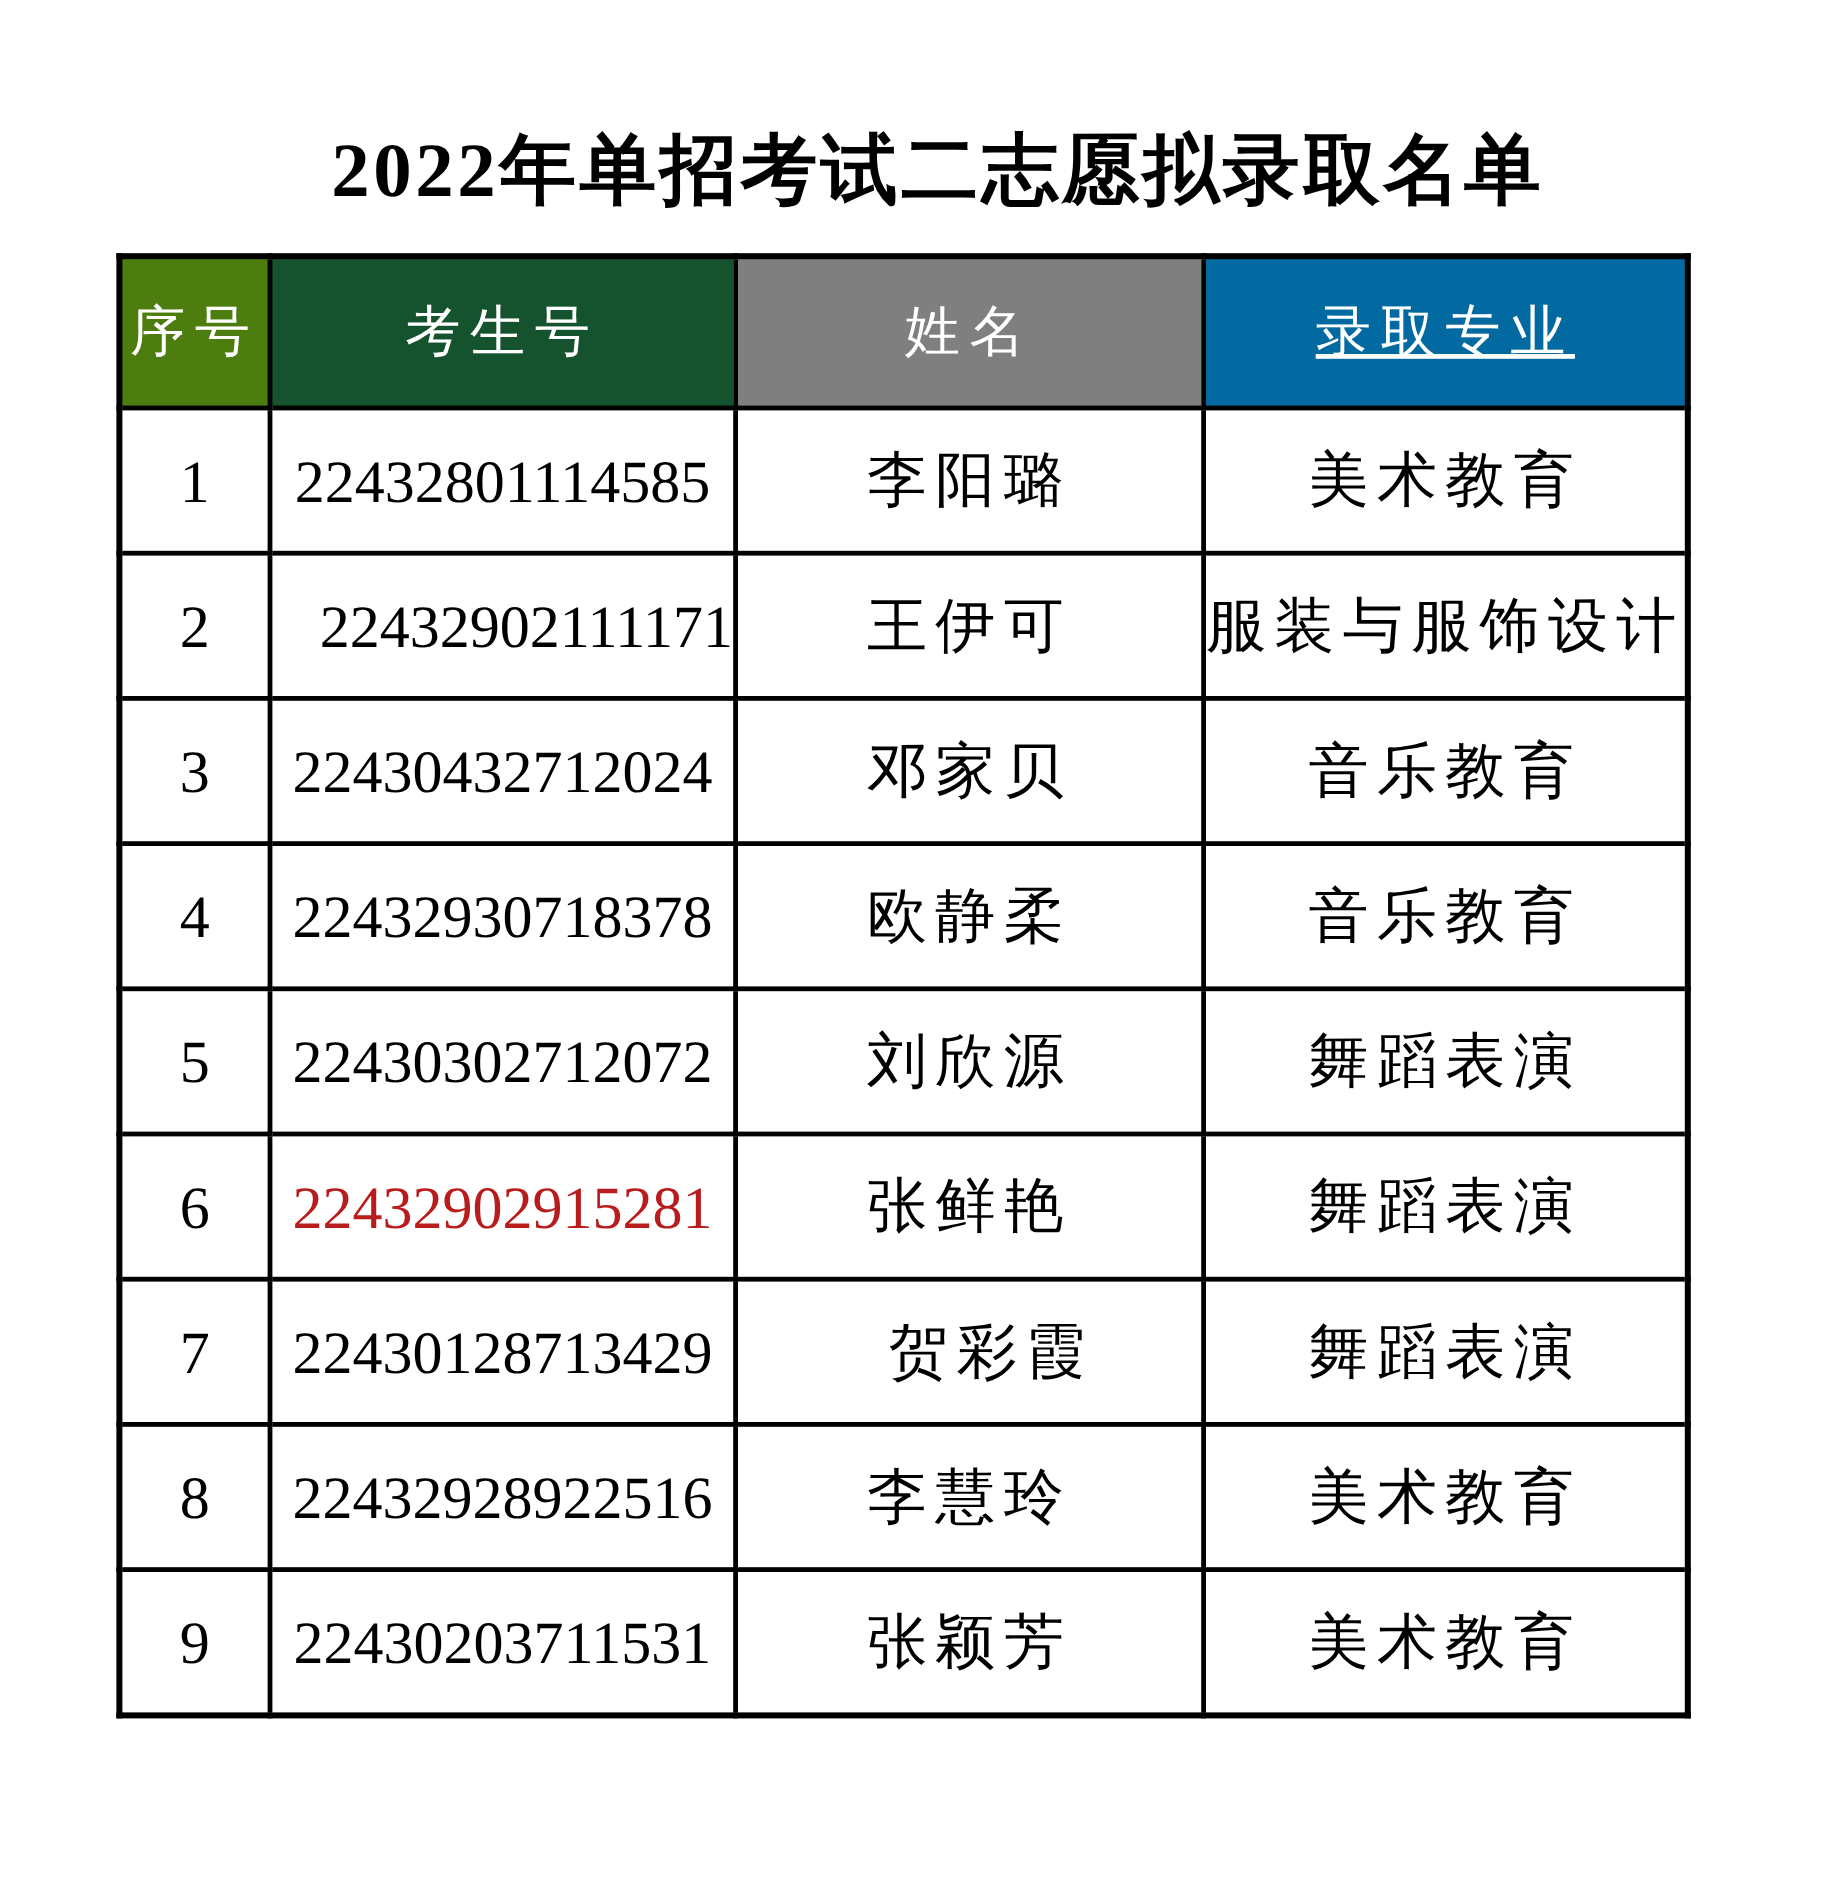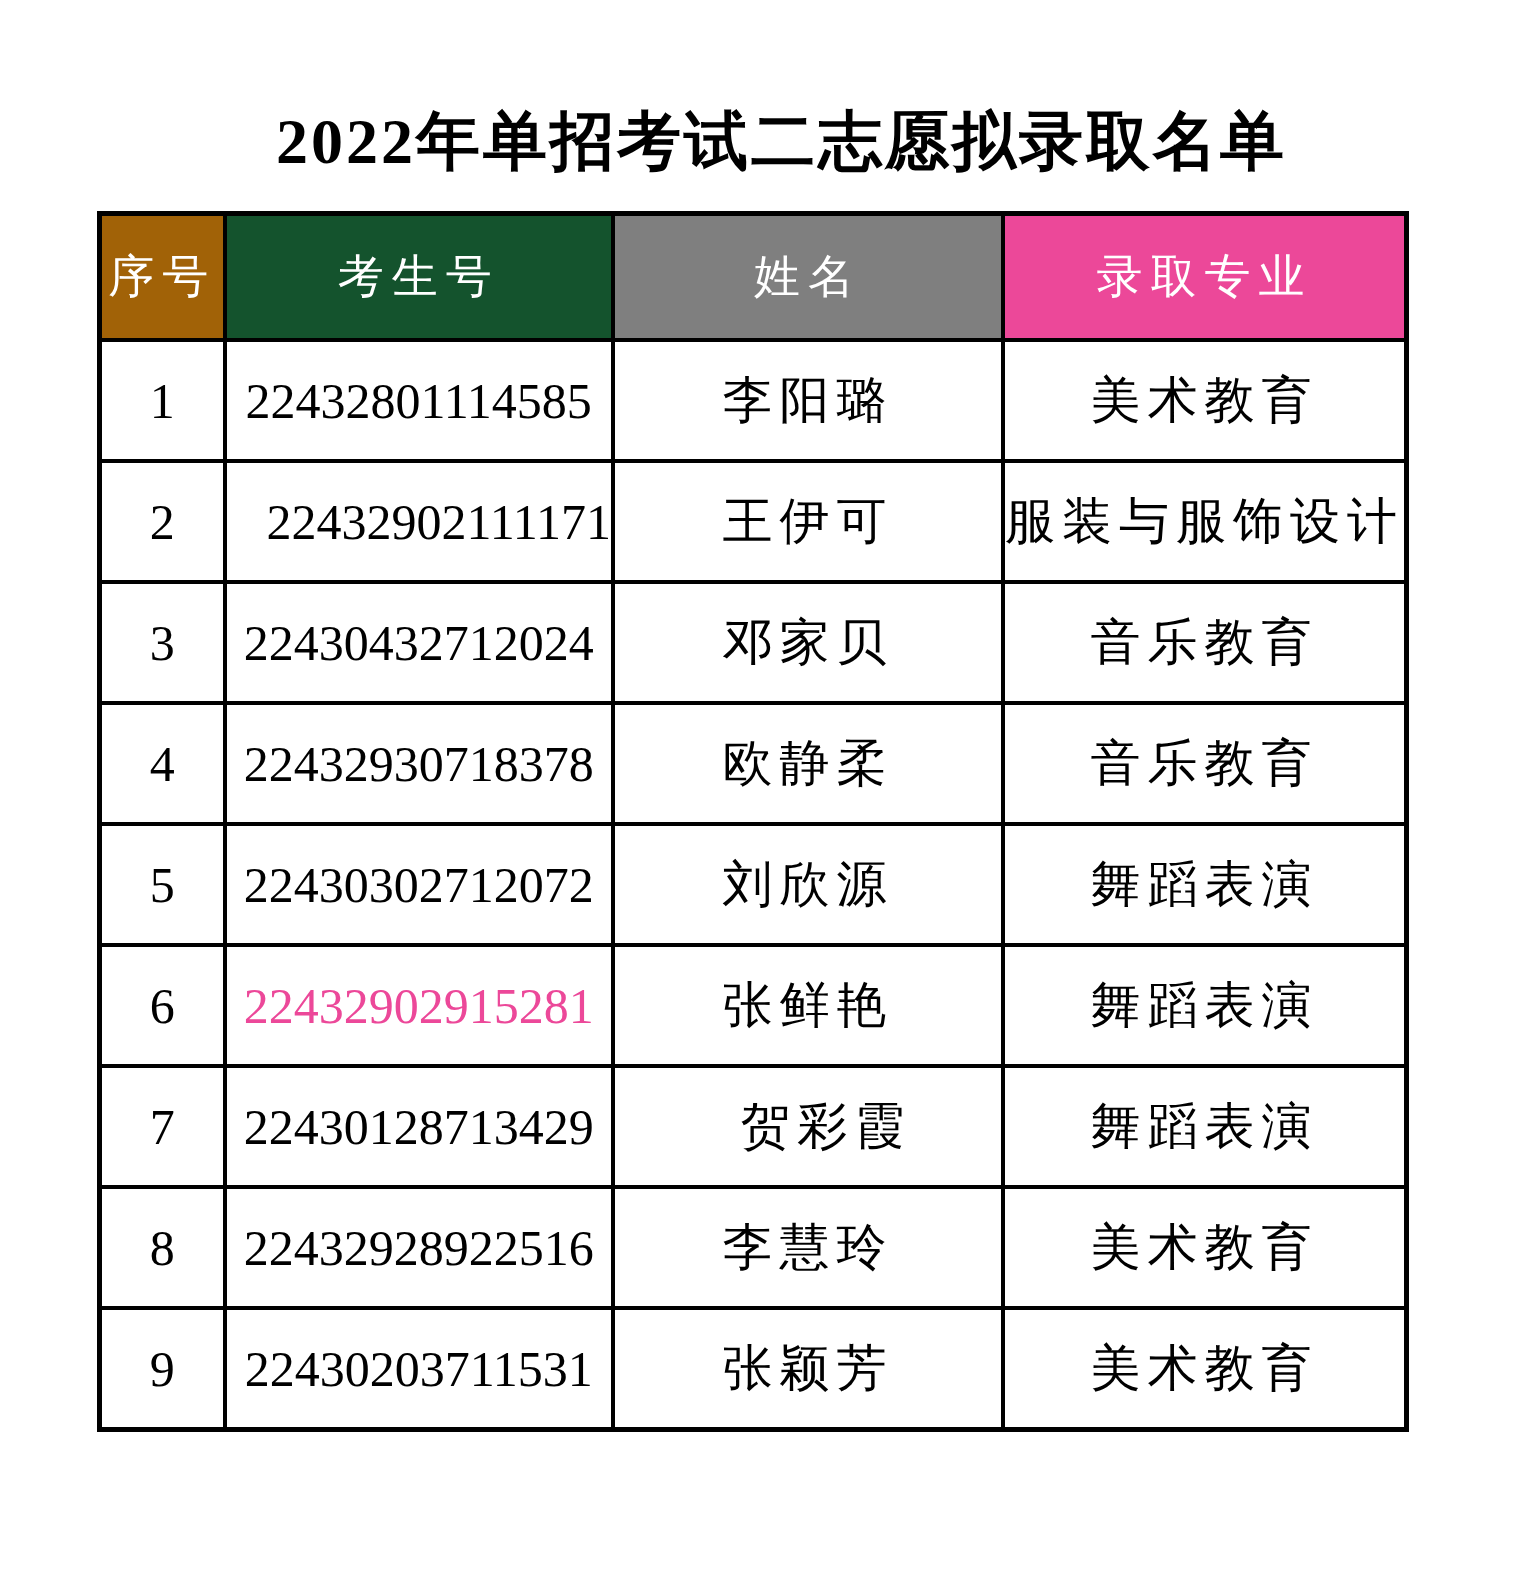--- a/index.html
+++ b/index.html
@@ -78,24 +78,24 @@
 
   <table class="roster">
     <colgroup>
       <col class="c-index">
       <col class="c-candidate">
       <col class="c-name">
       <col class="c-major">
     </colgroup>
     <thead>
       <tr id="header-row">
-          <th style="background: #a16207; color: rgb(255, 255, 255);">序号</th>
+          <th style="background: #4d7c0f; color: rgb(255, 255, 255);">序号</th>
           <th style="background: #14532d; color: rgb(255, 255, 255);">考生号</th>
           <th style="background: rgb(127, 127, 127); color: rgb(255, 255, 255);">姓名</th>
-          <th style="background: #ec4899; color: rgb(255, 255, 255);">录取专业</th>
+          <th style="background: #0369a1; color: rgb(255, 255, 255); text-decoration: underline;">录取专业</th>
         </tr>
     </thead>
     <tbody id="table-body">
         <tr>
           <td class="digits" style="color: rgb(0, 0, 0);">1</td>
           <td class="digits" style="color: rgb(0, 0, 0);">22432801114585</td>
           <td class="cjk" style="color: rgb(0, 0, 0);">李阳璐</td>
           <td class="cjk" style="color: rgb(0, 0, 0);">美术教育</td>
         </tr>
         <tr>
@@ -117,21 +117,21 @@
           <td class="cjk" style="color: rgb(0, 0, 0);">音乐教育</td>
         </tr>
         <tr>
           <td class="digits" style="color: rgb(0, 0, 0);">5</td>
           <td class="digits" style="color: rgb(0, 0, 0);">22430302712072</td>
           <td class="cjk" style="color: rgb(0, 0, 0);">刘欣源</td>
           <td class="cjk" style="color: rgb(0, 0, 0);">舞蹈表演</td>
         </tr>
         <tr>
           <td class="digits" style="color: rgb(0, 0, 0);">6</td>
-          <td class="digits" style="color: #ec4899;">22432902915281</td>
+          <td class="digits" style="color: #b91c1c;">22432902915281</td>
           <td class="cjk" style="color: rgb(0, 0, 0);">张鲜艳</td>
           <td class="cjk" style="color: rgb(0, 0, 0);">舞蹈表演</td>
         </tr>
         <tr>
           <td class="digits" style="color: rgb(0, 0, 0);">7</td>
           <td class="digits" style="color: rgb(0, 0, 0);">22430128713429</td>
           <td class="cjk" style="color: rgb(0, 0, 0); padding-left: 36px;">贺彩霞</td>
           <td class="cjk" style="color: rgb(0, 0, 0);">舞蹈表演</td>
         </tr>
         <tr>

